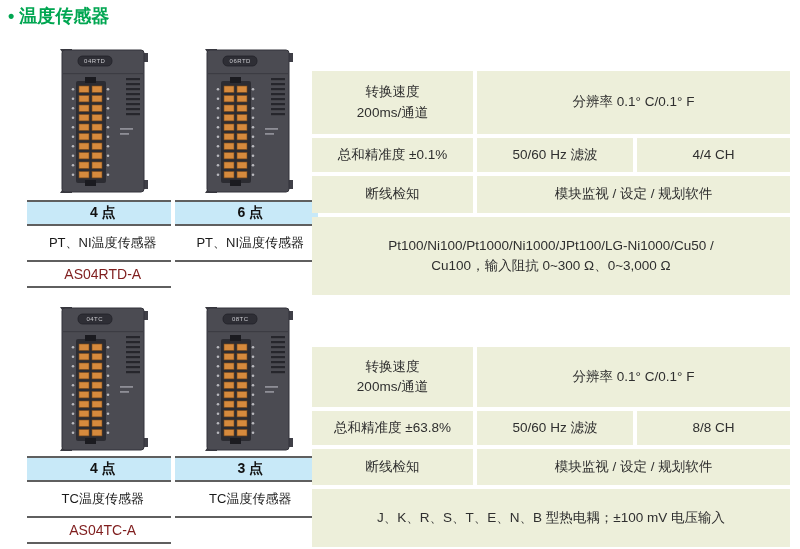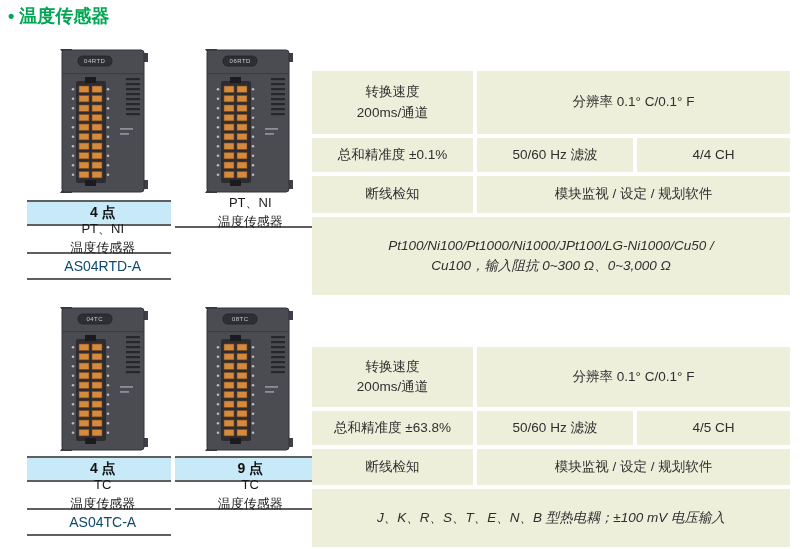--- a/index.html
+++ b/index.html
@@ -19,33 +19,33 @@
   .module .device-label { position:absolute; left:30px; top:8px; width:34px; height:10px;
       display:flex; align-items:center; justify-content:center;
       font-size:6px; letter-spacing:0.5px; color:#c9c9ce; }
 
   
   .attr-table { position:absolute; left:27px; width:291px; display:flex; gap:4px; }
   .attr-col { flex:1; }
   .cell-center { display:flex; align-items:center; justify-content:center; text-align:right;padding-left:8px; }
   .attr-header { height:26px; background:#C8E9F8; border-top:2px solid #5f5f5f; border-bottom:2px solid #5f5f5f;
                  font-weight:bold; font-size:14px; color:#111; }
-  .attr-sensor { height:28px; border-bottom:2px solid #5f5f5f; flex-direction:column;
+  .attr-sensor { height:36px; border-bottom:2px solid #5f5f5f; flex-direction:row;
                  font-size:13px; line-height:1.45; color:#1a1a1a; }
-  .attr-model  { height:26px; border-bottom:2px solid #5f5f5f; font-size:14px; color:#0c4a6e; }
+  .attr-model  { height:26px; border-bottom:2px solid #5f5f5f; font-size:14px; color:#7f1d1d; }
 
   
   .spec-table { position:absolute; left:312px; width:570px; display:grid;
                 grid-template-columns:161px 156px 153px; gap:4px; }
   .spec-rtd { top:71px;  grid-template-rows:63px 34px 37px 78px; }
   .spec-tc  { top:347px; grid-template-rows:60px 34px 36px 58px; }
   .spec-cell { background:#EDEFDA; display:flex; flex-direction:column; justify-content:center;
                align-items:center; text-align:center; font-size:13.5px; color:#2f2f2f; line-height:1.5; }
   .span2 { grid-column:span 2; }
-  .span3 { grid-column:1 / -1;font-style:italic; }
+  .span3 { grid-column:1 / -1; }
 
   .hidden-defs { position:absolute; width:0; height:0; overflow:hidden; }
 </style>
 </head>
 <body>
 
 <svg class="hidden-defs" aria-hidden="true">
   <defs>
     <g id="trow">
       <circle cx="25" cy="3.2" r="1.3" fill="#b9b9be"></circle>
@@ -119,20 +119,21 @@
   <div class="attr-table" style="top:200px;">
     <div class="attr-col">
       <div class="attr-header cell-center">4 点</div>
       <div class="attr-sensor cell-center">
         <span>PT、NI</span>
         <span>温度传感器</span>
       </div>
       <div class="attr-model cell-center">AS04RTD-A</div>
     </div>
     <div class="attr-col">
+      <div class="attr-header cell-center">6 点</div>
       <div class="attr-sensor cell-center">
         <span>PT、NI</span>
         <span>温度传感器</span>
       </div>
     </div>
   </div>
 
   <div class="spec-table spec-rtd">
     <div class="spec-cell">
       <span>转换速度</span>
@@ -172,37 +173,37 @@
   <div class="attr-table" style="top:456px;">
     <div class="attr-col">
       <div class="attr-header cell-center">4 点</div>
       <div class="attr-sensor cell-center">
         <span>TC</span>
         <span>温度传感器</span>
       </div>
       <div class="attr-model cell-center">AS04TC-A</div>
     </div>
     <div class="attr-col">
-      <div class="attr-header cell-center">9 点</div>
+      <div class="attr-header cell-center">3 点</div>
       <div class="attr-sensor cell-center">
         <span>TC</span>
         <span>温度传感器</span>
       </div>
     </div>
   </div>
 
   <div class="spec-table spec-tc">
     <div class="spec-cell">
       <span>转换速度</span>
       <span>200ms/通道</span>
     </div>
     <div class="spec-cell span2">分辨率 0.1° C/0.1° F</div>
     <div class="spec-cell">总和精准度 ±63.8%</div>
     <div class="spec-cell">50/60 Hz 滤波</div>
-    <div class="spec-cell">4/5 CH</div>
+    <div class="spec-cell">8/8 CH</div>
     <div class="spec-cell">断线检知</div>
     <div class="spec-cell span2">模块监视 / 设定 / 规划软件</div>
     <div class="spec-cell span3">
       <span>J、K、R、S、T、E、N、B 型热电耦；±100 mV 电压输入</span>
     </div>
   </div>
 
 </div>
 
 </body></html>

